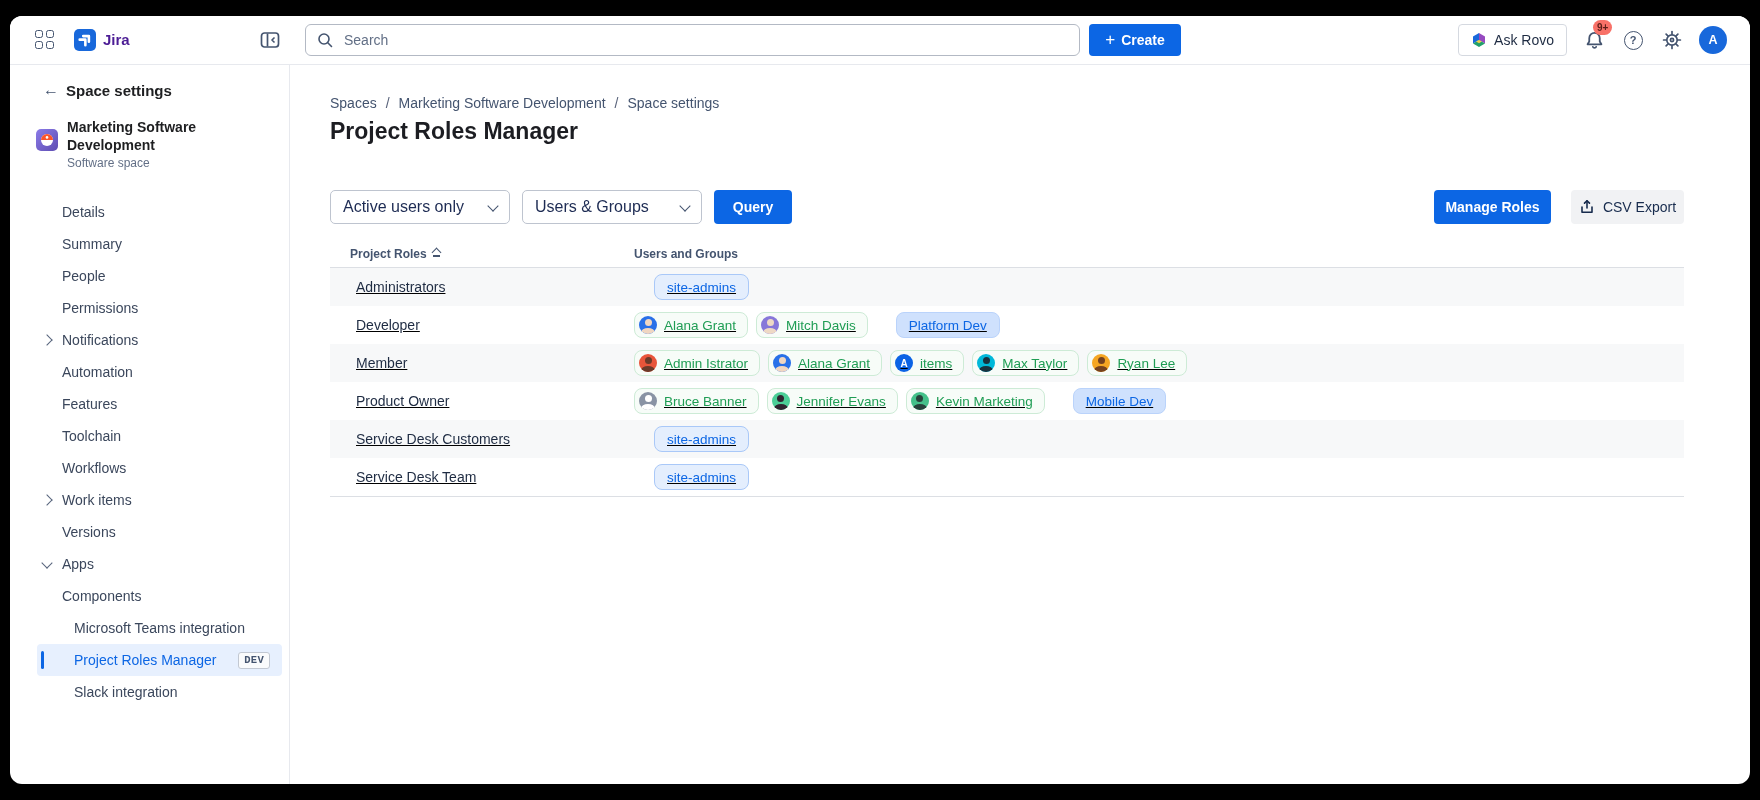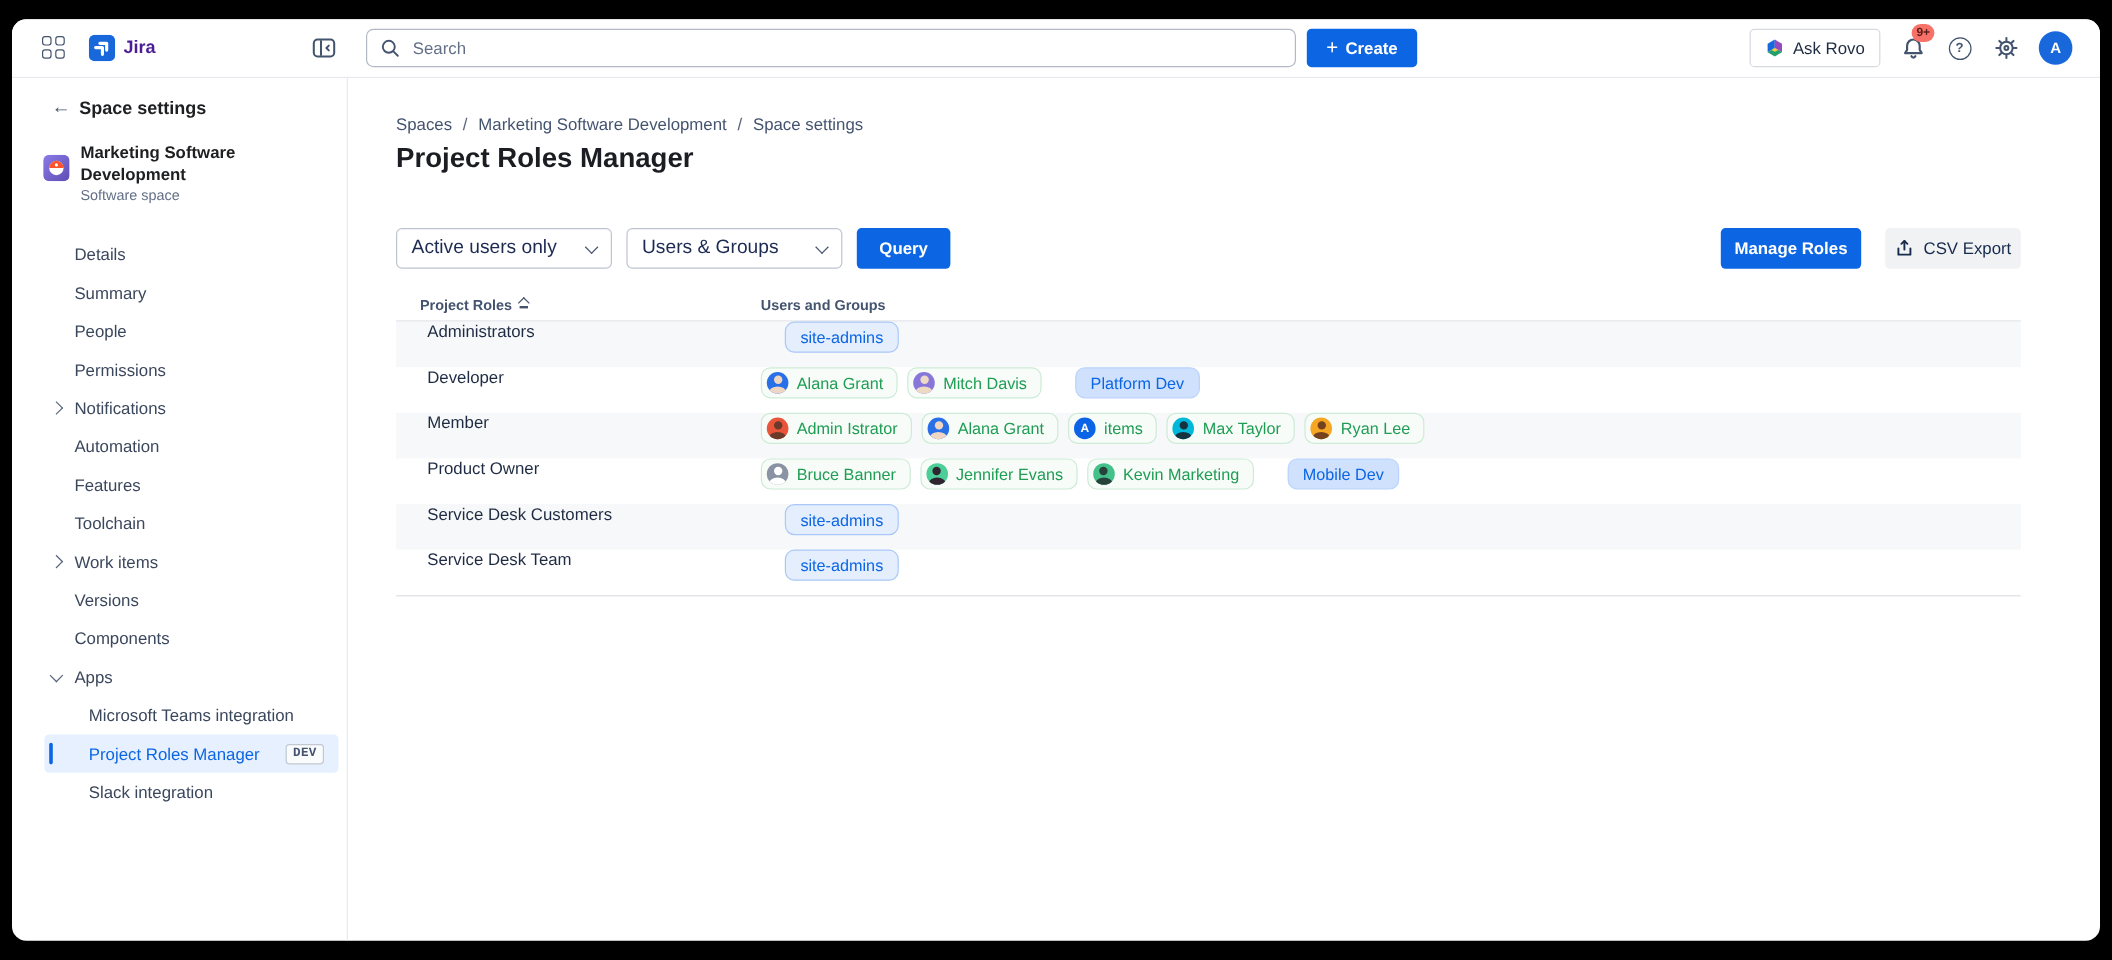--- a/index.html
+++ b/index.html
@@ -66,21 +66,21 @@
 
   
   .table{margin-top:17px;width:1354px;}
   .thead{display:flex;align-items:center;height:26px;border-bottom:1px solid #DCDFE4;}
   .th{font-size:12px;font-weight:700;color:#44546F;box-sizing:border-box;}
   .th1{width:296px;padding-left:20px;display:flex;align-items:center;gap:6px;cursor:pointer;}
   .th2{padding-left:8px;}
   .sort{display:flex;flex-direction:column;align-items:center;gap:2px;margin-top:-2px;}
   .sort .up{width:6px;height:6px;border-left:1.6px solid #44546F;border-top:1.6px solid #44546F;transform:rotate(45deg);margin-bottom:-3px;}
   .sort .bar{width:7px;height:1.6px;background:#44546F;}
-  .tr{display:flex;align-items:flex-start;height:38px;}
+  .tr{display:flex;align-items:center;height:38px;text-decoration:underline;}
   .tr.odd{background:#F7F8F9;}
   .tbody{border-bottom:1px solid #DCDFE4;}
   .td{box-sizing:border-box;}
   .td.role{width:296px;padding-left:26px;font-size:14px;color:#1E2B42;}
   .td.members{display:flex;gap:8px;padding-left:8px;align-items:center;}
   .pill{height:26px;border-radius:8px;display:inline-flex;align-items:center;font-size:13.5px;box-sizing:border-box;cursor:pointer;white-space:nowrap;}
   .pill.user{background:#F7FCF8;border:1px solid #CDEBD6;color:#1F9D54;padding:0 11px 0 4px;gap:7px;}
   .pill.group{background:#CFE1FD;border:1px solid #BAD3FB;color:#0C66E4;padding:0 12px;margin-left:20px;}
   .pill.group.light{background:#E4EEFD;border:1px solid #A9C8F8;}
   .avatar{position:relative;width:18px;height:18px;border-radius:50%;overflow:hidden;flex:none;display:flex;align-items:center;justify-content:center;}
@@ -220,32 +220,35 @@
             <div class="mi">
               <span class="milabel">Automation</span>
             </div>
             <div class="mi">
               <span class="milabel">Features</span>
             </div>
             <div class="mi">
               <span class="milabel">Toolchain</span>
             </div>
             <div class="mi">
+              <span class="milabel">Workflows</span>
+            </div>
+            <div class="mi">
               <span class="chev right"></span>
               <span class="milabel">Work items</span>
             </div>
             <div class="mi">
               <span class="milabel">Versions</span>
             </div>
             <div class="mi">
-              <span class="milabel">Components</span>
-            </div>
-            <div class="mi">
               <span class="chev down"></span>
               <span class="milabel">Apps</span>
+            </div>
+            <div class="mi">
+              <span class="milabel">Components</span>
             </div>
             <div class="mi sub">
               <span class="milabel">Microsoft Teams integration</span>
             </div>
             <div class="mi sub sel">
               <span class="selbar"></span>
               <span class="milabel">Project Roles Manager</span>
               <span class="devbadge">DEV</span>
             </div>
             <div class="mi sub">

